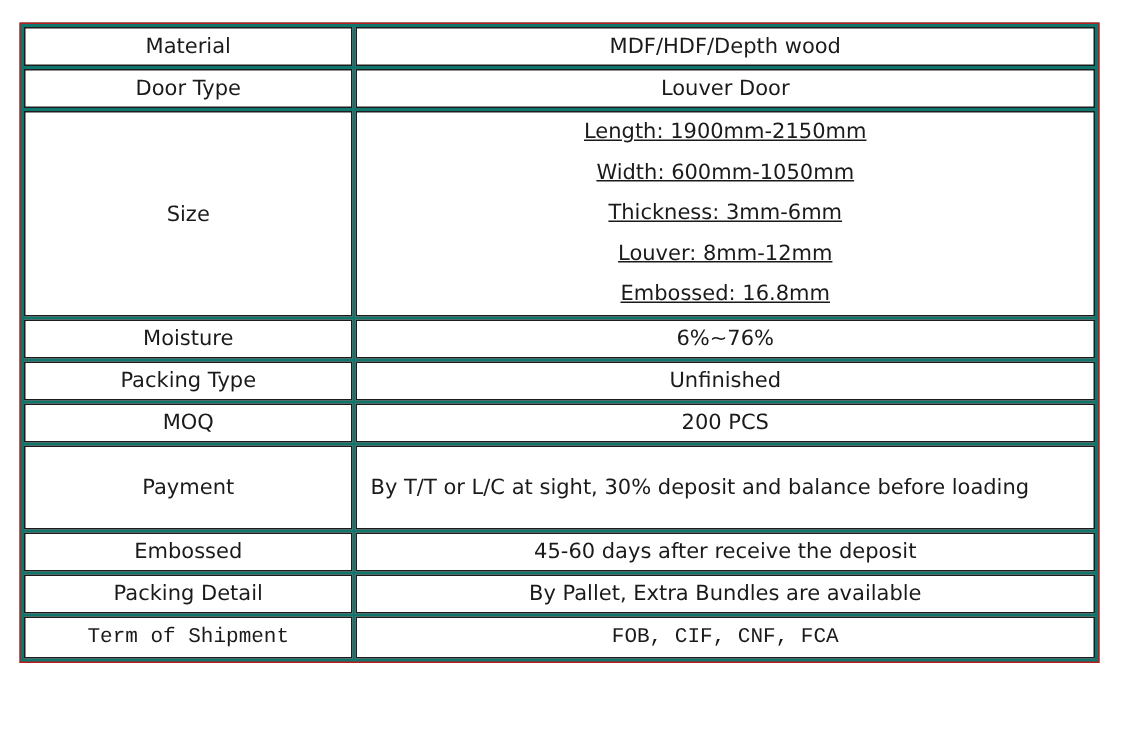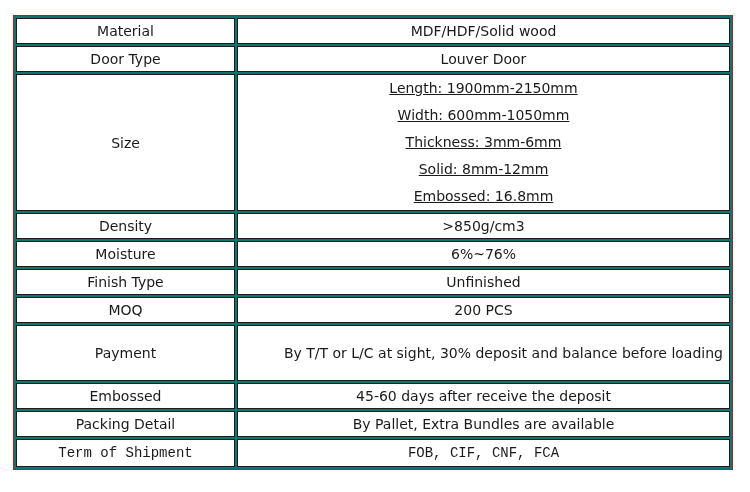--- a/index.html
+++ b/index.html
@@ -32,21 +32,21 @@
     text-align: center;
     vertical-align: middle;
     padding: 0 6px;
     background: #ffffff;
     overflow: hidden;
   }
   tr.std td   { height: 24px; }
   tr.size td  { height: 135px; }
   tr.pay  td.val {
     height: 54px;
-    text-align: right;
+    text-align: left;
     padding-left: 9px;
     line-height: 27px;
   }
   tr.pay td.lab { height: 54px; }
   tr.last td { height: 26px; font-family: Liberation Mono, monospace; }
   td.val .size-line {
     line-height: 27px;
     white-space: nowrap;
     text-decoration: underline;
   }
@@ -55,46 +55,42 @@
 <body>
 
 <table class="spec">
   <colgroup>
     <col style="width:219px">
     <col>
   </colgroup>
   <tbody>
     <tr class="std">
       <td class="lab">Material</td>
-      <td class="val">MDF/HDF/Solid wood</td>
+      <td class="val">MDF/HDF/Depth wood</td>
     </tr>
     <tr class="std">
       <td class="lab">Door Type</td>
       <td class="val">Louver Door</td>
     </tr>
     <tr class="size">
       <td class="lab">Size</td>
       <td class="val">
         <div class="size-line">Length: 1900mm-2150mm</div>
         <div class="size-line">Width: 600mm-1050mm</div>
         <div class="size-line">Thickness: 3mm-6mm</div>
-        <div class="size-line">Solid: 8mm-12mm</div>
+        <div class="size-line">Louver: 8mm-12mm</div>
         <div class="size-line">Embossed: 16.8mm</div>
       </td>
-    </tr>
-    <tr class="std">
-      <td class="lab">Density</td>
-      <td class="val">&gt;850g/cm3</td>
     </tr>
     <tr class="std">
       <td class="lab">Moisture</td>
       <td class="val">6%~76%</td>
     </tr>
     <tr class="std">
-      <td class="lab">Finish Type</td>
+      <td class="lab">Packing Type</td>
       <td class="val">Unfinished</td>
     </tr>
     <tr class="std">
       <td class="lab">MOQ</td>
       <td class="val">200 PCS</td>
     </tr>
     <tr class="pay">
       <td class="lab">Payment</td>
       <td class="val">By T/T or L/C at sight, 30% deposit and balance before loading</td>
     </tr>

